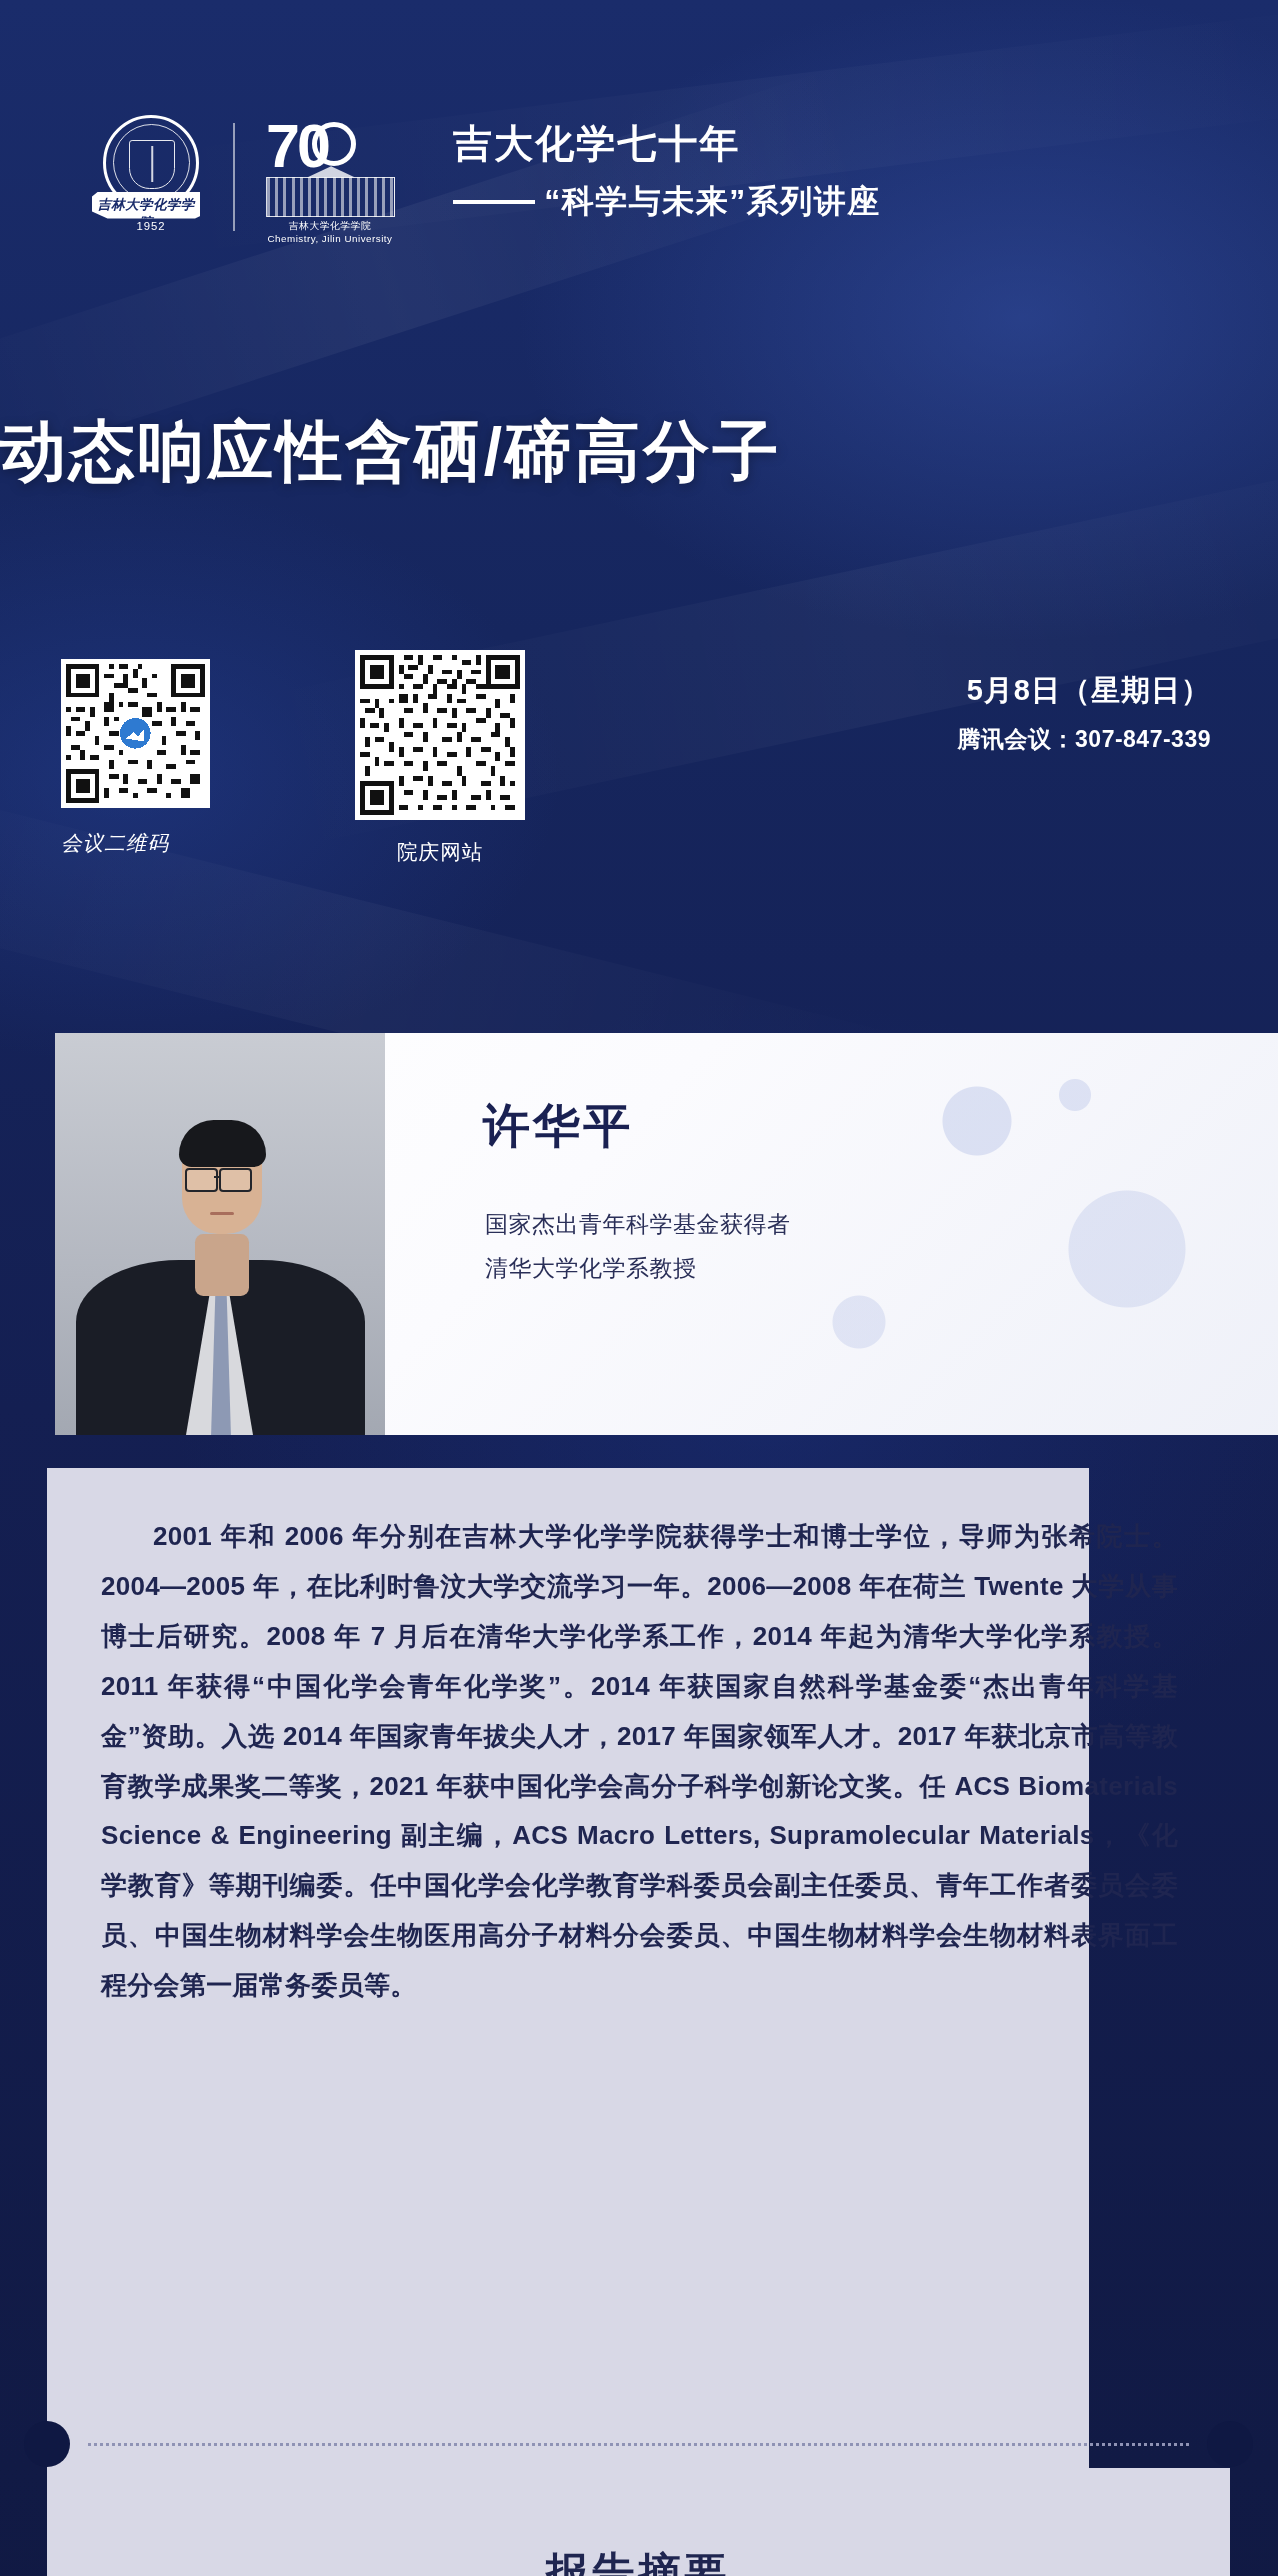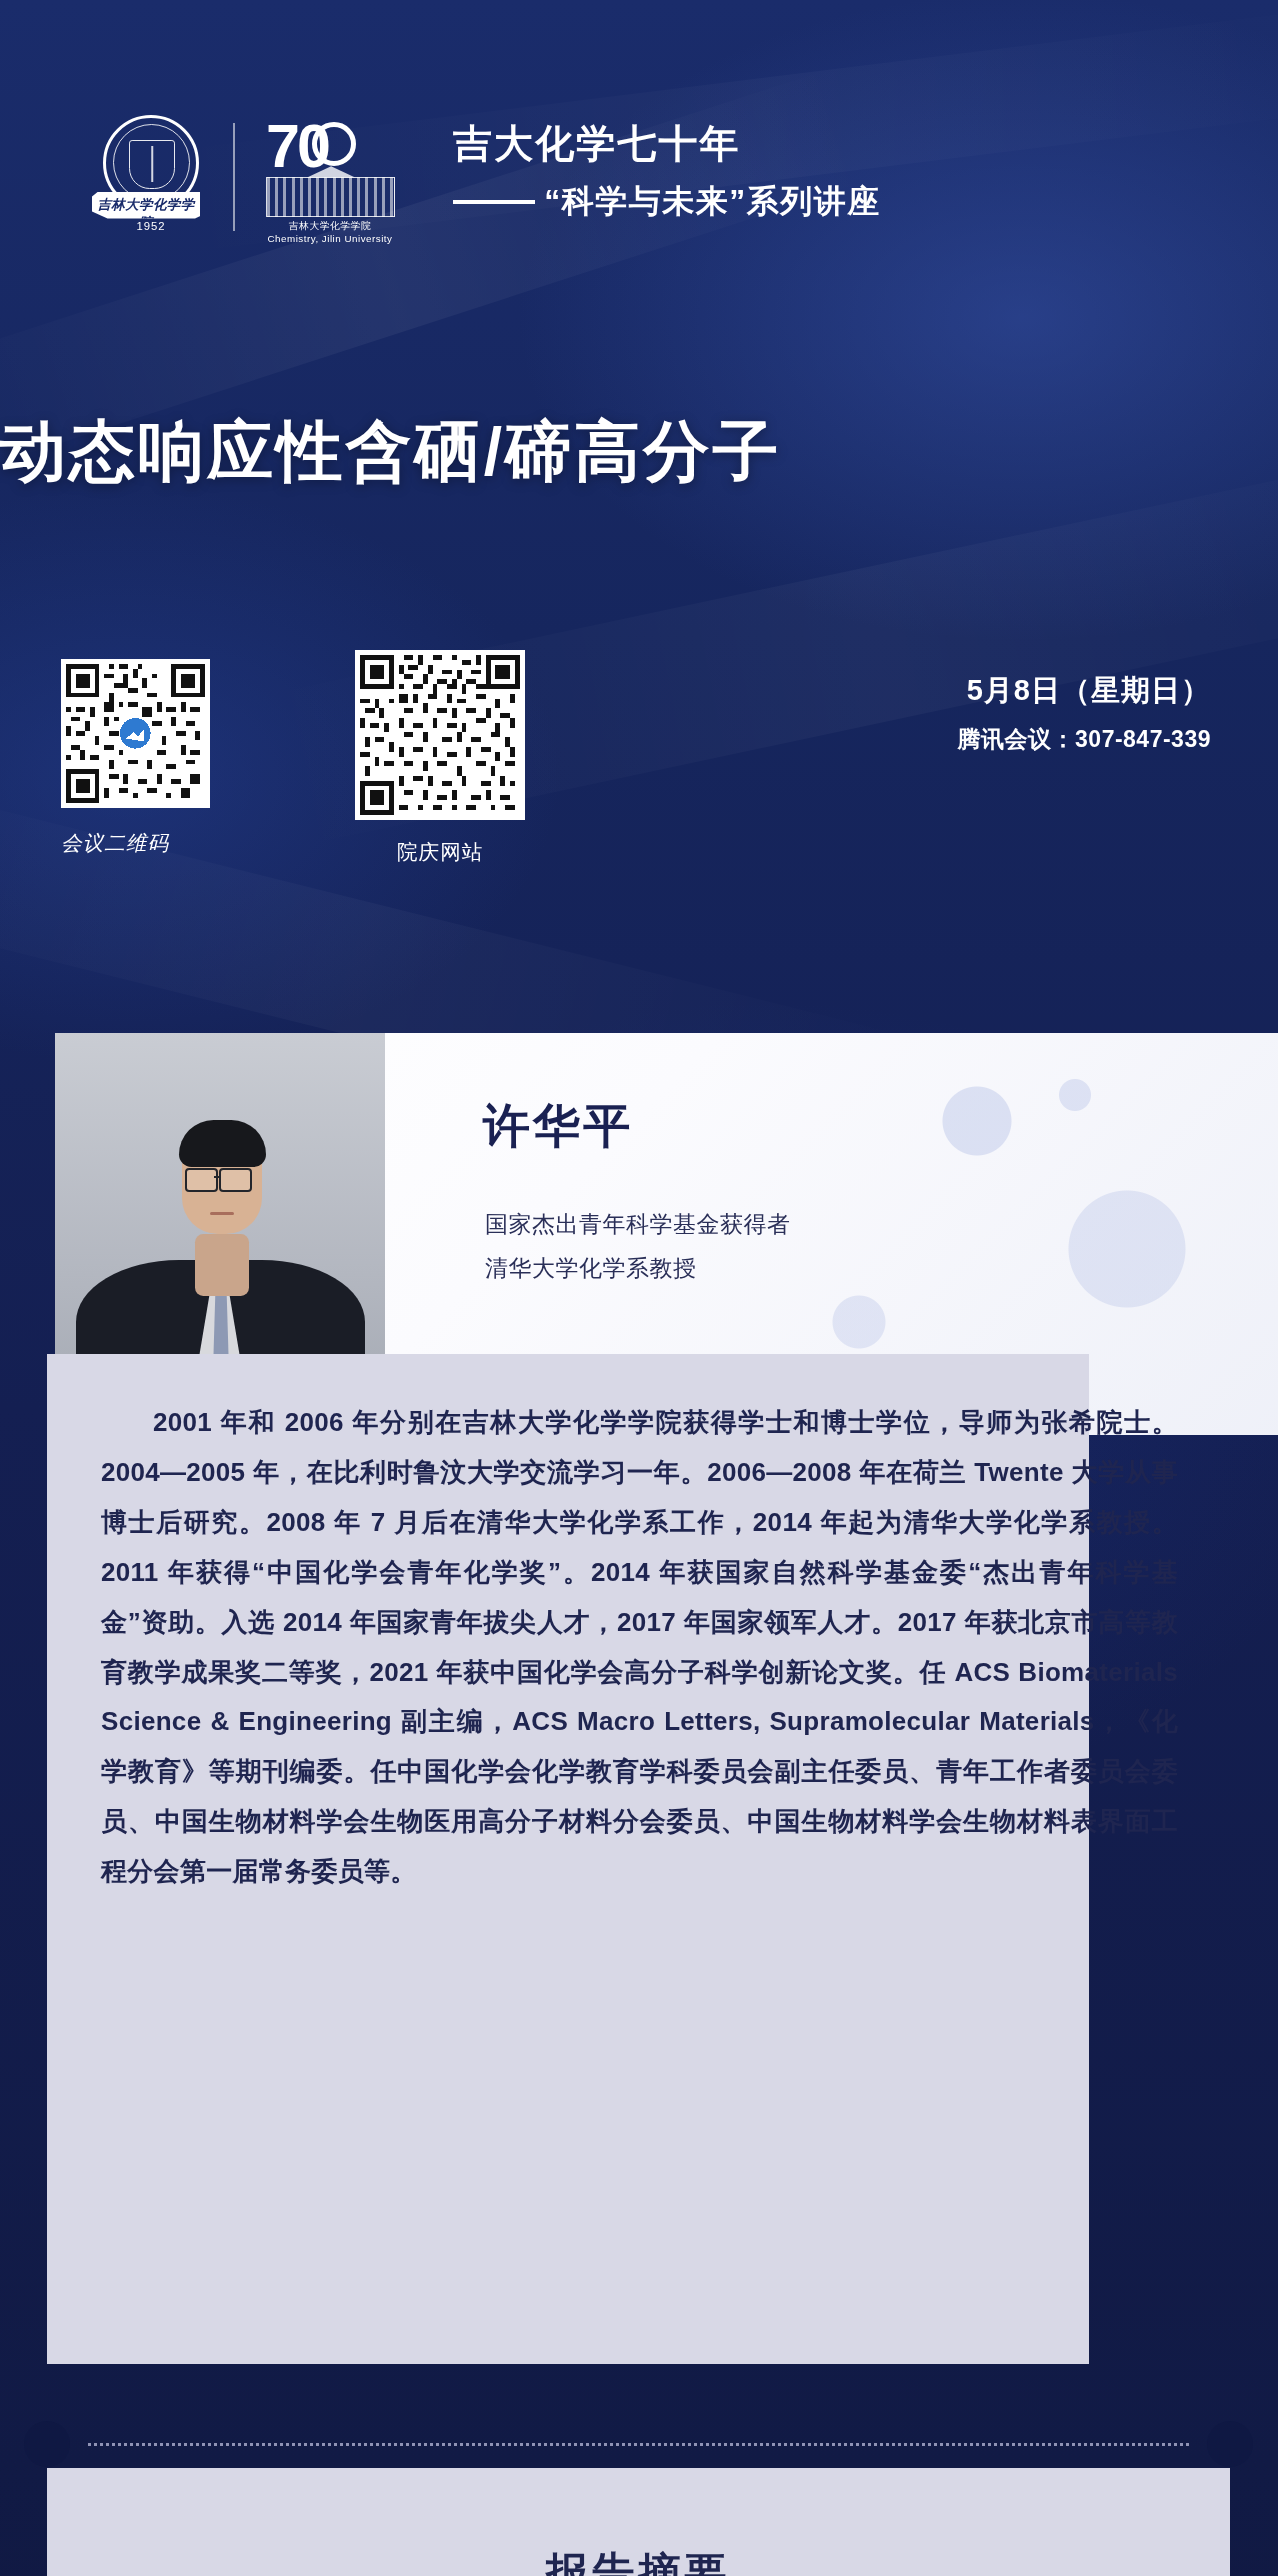--- a/index.html
+++ b/index.html
@@ -365,21 +365,21 @@
   .speaker-meta div {
     font-size: 23px;
     color: #2a2f58;
     line-height: 1.9;
     letter-spacing: 0.5px;
   }
 
   
   .bio-panel {
     position: absolute;
-    left: 47px; top: 1354px;
+    left: 47px; top: 1468px;
     width: 1042px; height: 1010px;
     background: #d8d8e6;
   }
   .bio-text {
     position: absolute;
     left: 54px; top: 44px;
     width: 1077px;
     font-size: 26px;
     line-height: 1.92;
     color: #1f2550;

